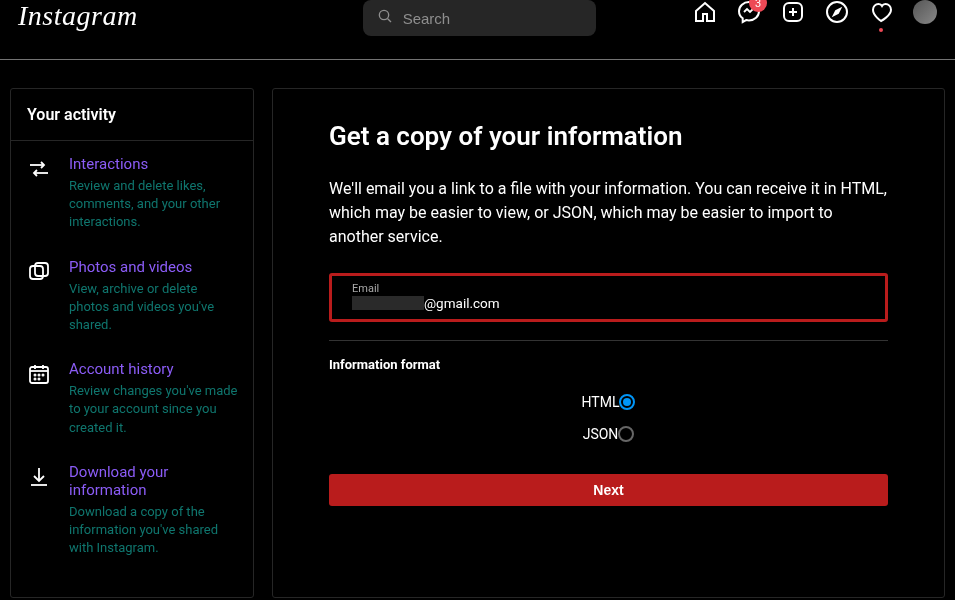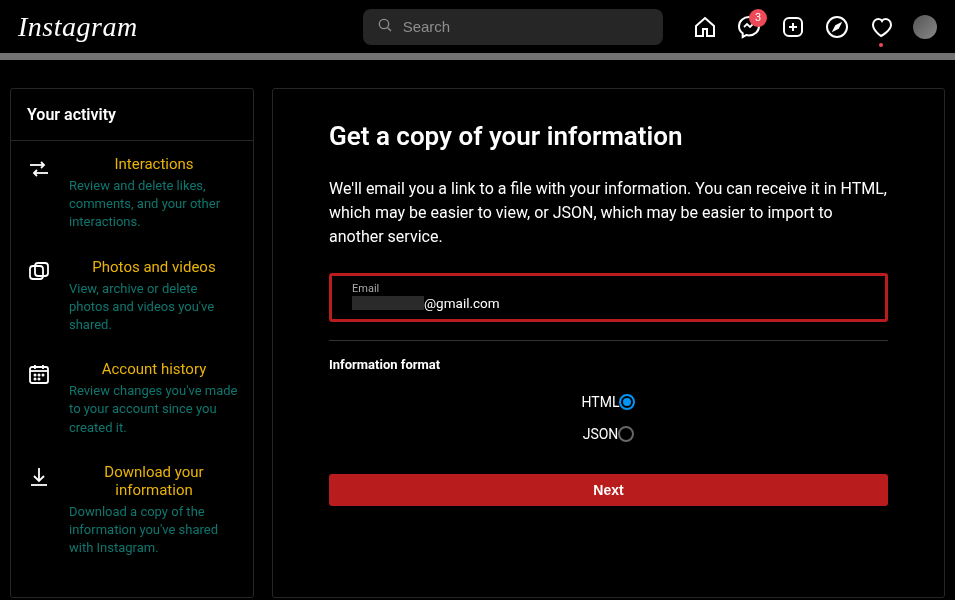--- a/index.html
+++ b/index.html
@@ -6,37 +6,37 @@
 body {
   background: #000;
   color: #fff;
   font-family: -apple-system, BlinkMacSystemFont, "Segoe UI", Roboto, Helvetica, Arial, sans-serif;
   width: 955px;
   height: 600px;
   overflow: hidden;
 }
 .topbar {
   height: 60px;
-  border-bottom: 7px solid #737373;
-  display: flex;
-  align-items: center;
+  border-bottom: 1px solid #737373;
+  display: flex;
+  align-items: flex-start;
   padding: 0 18px;
 }
 .logo {
   font-family: 'Brush Script MT', cursive;
   font-size: 28px;
   font-style: italic;
   font-weight: 500;
   letter-spacing: 0.5px;
 }
 .search-wrap {
   margin-left: 225px;
   background: #262626;
   border-radius: 8px;
-  width: 300px;
+  width: 233px;
   height: 36px;
   display: flex;
   align-items: center;
   padding: 0 14px;
   gap: 10px;
 }
 .search-wrap svg { width: 16px; height: 16px; }
 .search-input {
   background: transparent;
   border: none;
@@ -109,23 +109,22 @@
   width: 28px;
   flex-shrink: 0;
   display: flex;
   justify-content: center;
   padding-top: 2px;
 }
 .side-icon svg { width: 24px; height: 24px; }
 .side-text .st-title {
   font-size: 15px;
   font-weight: 400;
-  color: #eab308;
+  color: #8b5cf6;
   margin-bottom: 4px;
-  text-align: center;
 }
 .side-text .st-desc {
   font-size: 13px;
   color: #0f766e;
   line-height: 1.4;
 }
 .main {
   flex: 1;
   padding: 32px 56px 0 56px;
   min-height: 510px;

